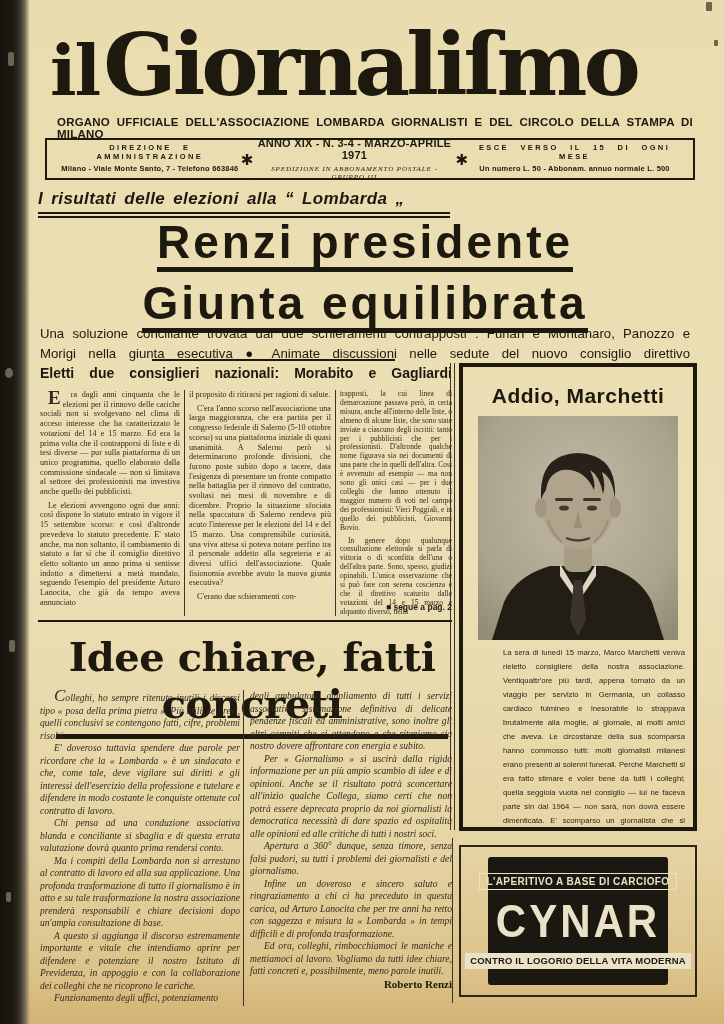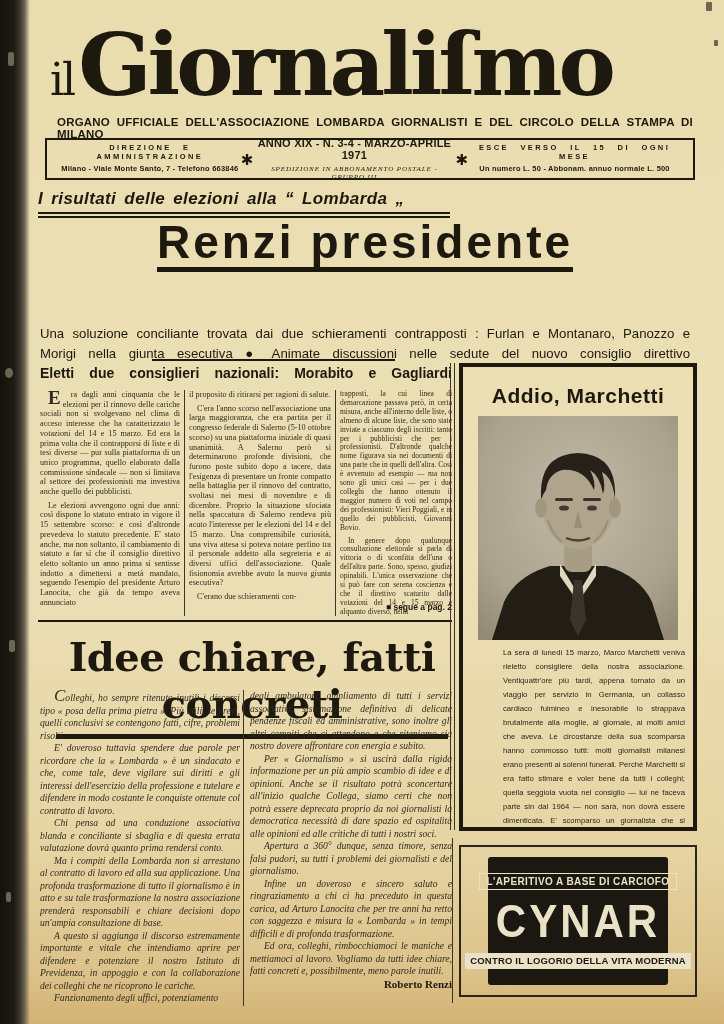--- a/index.html
+++ b/index.html
@@ -19,21 +19,21 @@
 
   
   .gutter{position:absolute;left:0;top:0;width:30px;height:1024px;
     background:linear-gradient(90deg,#14120c 0%,#1d1a13 45%,#37322a 65%,#6e6452 82%,rgba(110,100,82,0) 100%);}
   .gutter .mark{position:absolute;background:#cfc5a6;opacity:.45;border-radius:2px;}
   .speck{position:absolute;background:#2a251c;opacity:.65;border-radius:1px;}
 
   
   .masthead{position:absolute;left:50px;top:14px;width:648px;height:100px;
     display:flex;align-items:baseline;white-space:nowrap;color:var(--ink);overflow:hidden;}
-  .masthead .il{font-family:"DejaVu Serif",serif;font-weight:normal;font-size:44px;letter-spacing:-2px;}
+  .masthead .il{font-family:"DejaVu Serif",serif;font-weight:bold;font-size:70px;letter-spacing:-2px;}
   .masthead .name{font-family:"DejaVu Serif",serif;font-weight:bold;font-size:86px;letter-spacing:-4px;margin-left:4px;}
   .tagline{position:absolute;left:57px;top:116px;width:636px;font-weight:bold;font-size:11.5px;
     color:var(--ink);text-align:justify;text-align-last:justify;letter-spacing:.2px;}
 
   
   .infobar{position:absolute;left:45px;top:138px;width:650px;height:42px;border:2.5px solid var(--ink);
     display:flex;align-items:center;justify-content:space-between;padding:0 12px;color:var(--ink);}
   .infobar .cell{text-align:center;line-height:1.15;}
   .infobar .sp1{font-size:7.5px;font-weight:bold;letter-spacing:2.4px;word-spacing:7px;}
   .infobar .sp2{font-size:7.5px;font-weight:bold;letter-spacing:.2px;margin-top:4px;}
@@ -137,20 +137,21 @@
       <div class="sp1">ESCE VERSO IL 15 DI OGNI MESE</div>
       <div class="sp2">Un numero L. 50 - Abbonam. annuo normale L. 500</div>
     </div>
   </div>
 
   <div class="kicker">
     <span>I risultati delle elezioni alla “ Lombarda „</span>
   </div>
   <div class="headline">
     <div><span class="hl">Renzi presidente</span></div>
+    <div><span class="hl">Giunta equilibrata</span></div>
   </div>
   <div class="subhead">Una soluzione conciliante trovata dai due schieramenti contrapposti : Furlan e Montanaro, Panozzo e Morigi nella giunta esecutiva ● Animate discussioni nelle sedute del nuovo consiglio direttivo</div>
   <div class="deck-rule"></div>
   <div class="deck">Eletti due consiglieri nazionali: Morabito e Gagliardi</div>
 
   <div class="lead-cols">
     <div class="lead-col c1">
       <p>Era dagli anni cinquanta che le elezioni per il rinnovo delle cariche sociali non si svolgevano nel clima di acceso interesse che ha caratterizzato le votazioni del 14 e 15 marzo. Ed era la prima volta che il contrapporsi di liste e di tesi diverse — pur sulla piattaforma di un unico programma, quello elaborato dalla commissione sindacale — non si limitava al settore dei professionisti ma investiva anche quello dei pubblicisti.</p>
       <p>Le elezioni avvengono ogni due anni: così dispone lo statuto entrato in vigore il 15 settembre scorso: e così d'altronde prevedeva lo statuto precedente. E' stato anche, ma non soltanto, il cambiamento di statuto a far sì che il consiglio direttivo eletto soltanto un anno prima si sentisse indotto a dimettersi a metà mandato, seguendo l'esempio del presidente Arturo Lanocita, che già da tempo aveva annunciato</p>
     </div>

